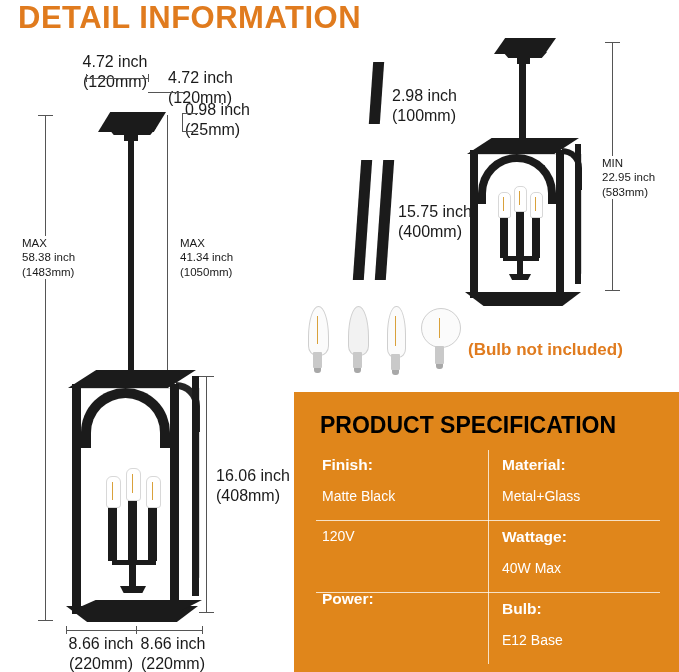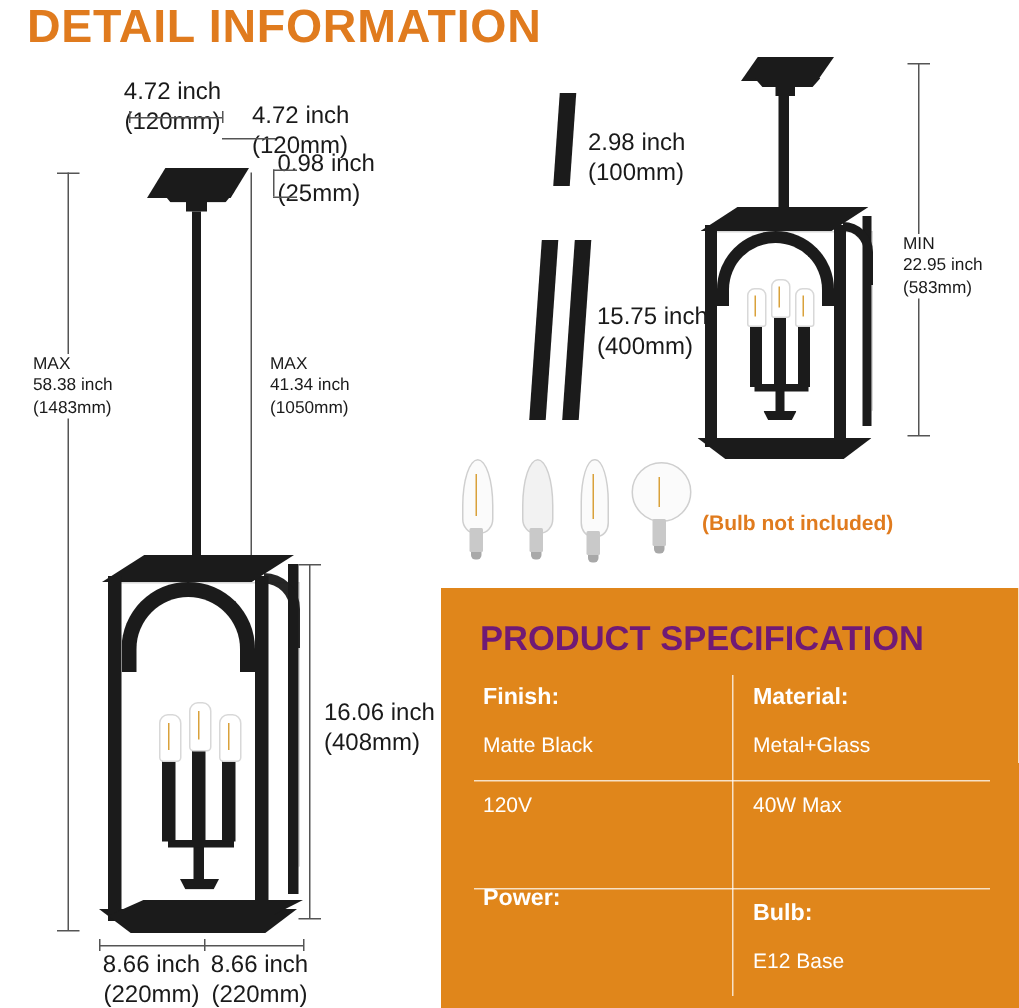--- a/index.html
+++ b/index.html
@@ -76,39 +76,39 @@
     border: 1px solid #cfcfcf;
   }
   .filament {
     position: absolute;
     background: #d9a13b;
     width: 1px;
   }
 
   .notice {
     position: absolute;
-    font-size: 14px;
+    font-size: 17px;
     font-weight: bold;
     color: #e07b1e;
     white-space: nowrap;
   }
 
   
   .spec {
     position: absolute;
     left: 294px;
     top: 392px;
     width: 385px;
     height: 280px;
     background: #e0861b;
     box-sizing: border-box;
     padding: 14px 0 0 0;
   }
   .spec-title {
-    color: #701a75;
+    color: #000000;
     font-size: 23px;
     font-weight: bold;
     margin: 6px 0 12px 26px;
   }
   .spec-grid {
     position: absolute;
     left: 22px;
     top: 58px;
     width: 344px;
     height: 214px;
@@ -351,20 +351,21 @@
       </div>
       <div class="spec-cell" style="left:0px; top:6px;">
         <div class="spec-label">Finish:</div>
         <div class="spec-value">Matte Black</div>
       </div>
 
       <div class="spec-cell" style="left:0px; top:78px;">
         <div class="spec-value">120V</div>
       </div>
       <div class="spec-cell" style="left:180px; top:78px;">
+        <div class="spec-label">Wattage:</div>
         <div class="spec-value">40W Max</div>
       </div>
 
       <div class="spec-cell" style="left:0px; top:140px;">
         <div class="spec-label">Power:</div>
       </div>
       <div class="spec-cell" style="left:180px; top:150px;">
         <div class="spec-label">Bulb:</div>
         <div class="spec-value">E12 Base</div>
       </div>

